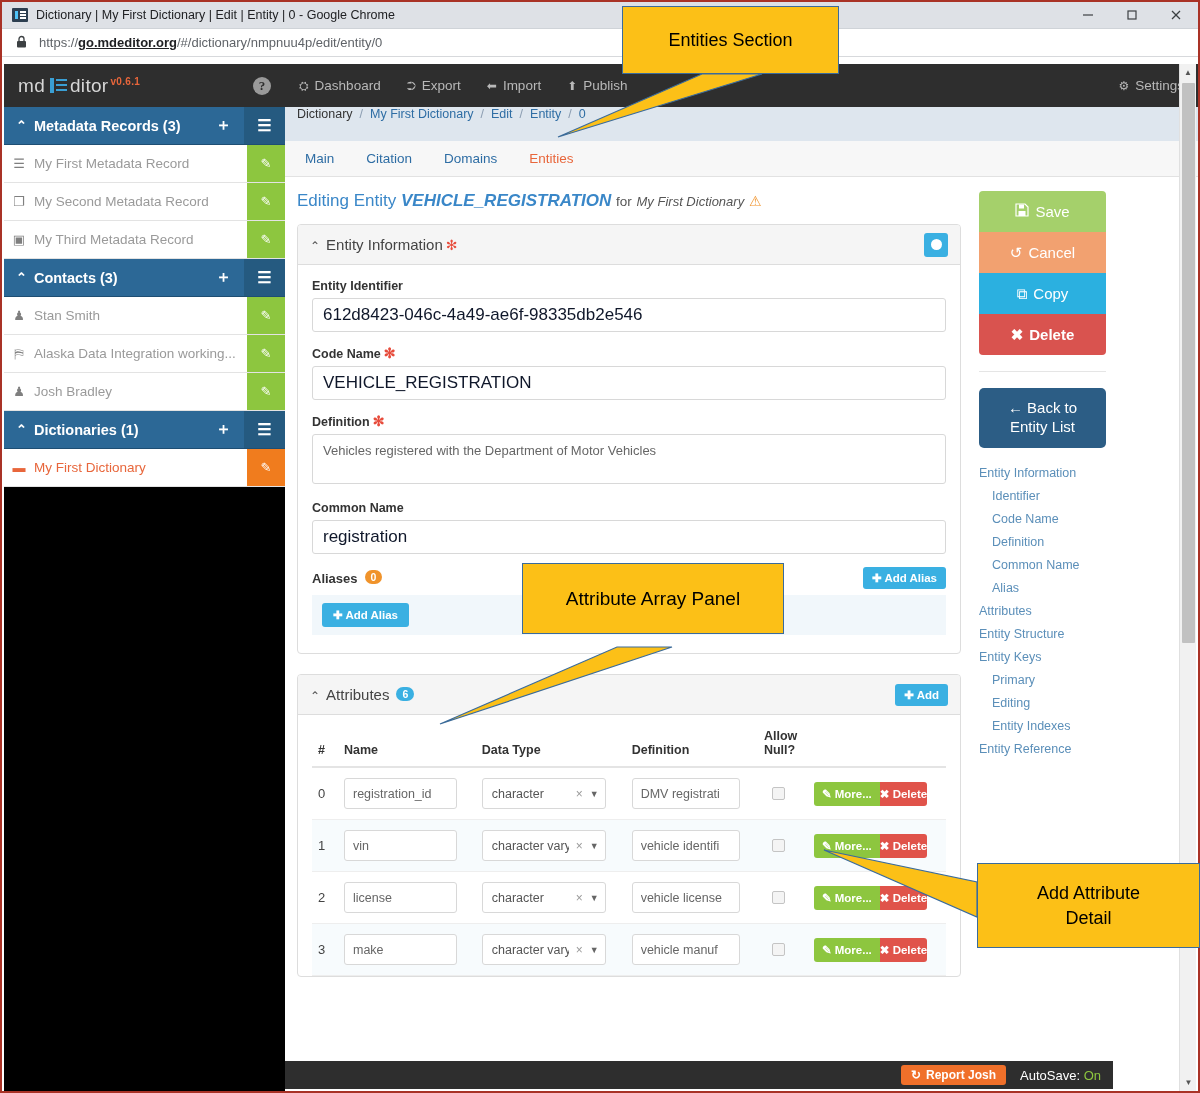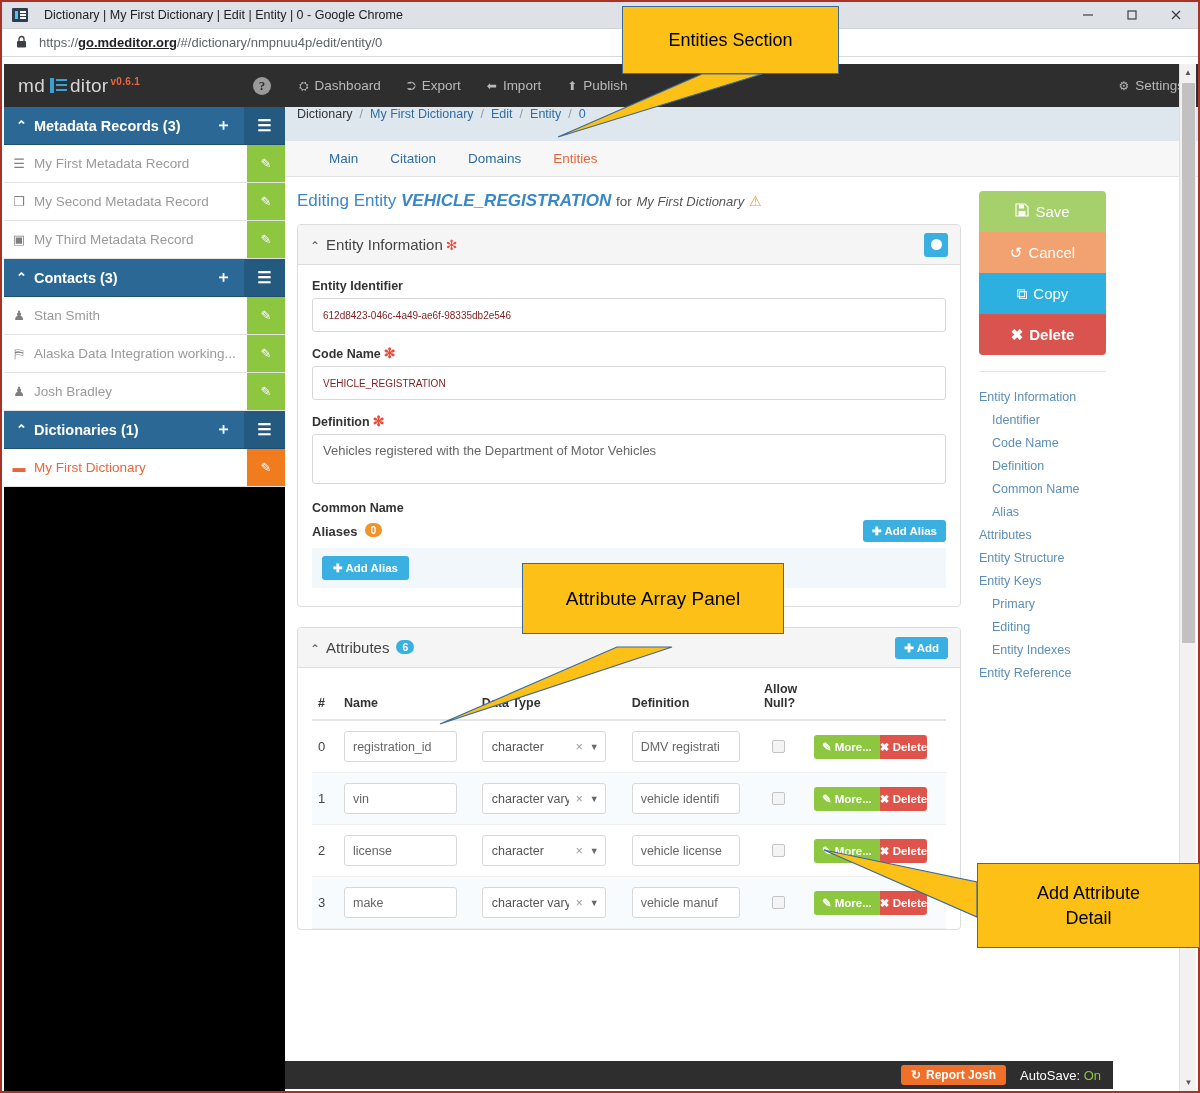--- a/index.html
+++ b/index.html
@@ -29,21 +29,21 @@
   }
   .tb-favicon::before {
     content:""; position:absolute; left:3px; top:3px;
     width:3px; height:8px; background:#4fc3f7;
   }
   .tb-favicon::after {
     content:""; position:absolute; left:8px; top:3px; width:6px; height:2px;
     background:#ffffff;
     box-shadow: 0 3px 0 #ffffff, 0 6px 0 #ffffff;
   }
-  .tb-title { font-size: 12.5px; color: #202124; white-space: nowrap; margin-left: 8px; }
+  .tb-title { font-size: 12.5px; color: #202124; white-space: nowrap; }
   .winbtns { margin-left: auto; display: flex; height: 27px; }
   .winbtn {
     width: 44px; height: 27px; display: flex;
     align-items: center; justify-content: center;
     font-size: 13px; color: #3c4043;
   }
   .winbtn svg { display: block; }
 
   .urlbar {
     height: 28px; background: #ffffff;
@@ -156,21 +156,21 @@
   .breadcrumb {
     height: 34px; background: #dee6ee;
     display: flex; align-items: flex-start; padding-left: 12px;
     font-size: 12.5px; color: #2e6da4; gap: 7px; flex: none;
   }
   .breadcrumb .sl { color: #8a9cb0; }
   .breadcrumb .b0 { color: #333333; }
 
   .tabbar {
     height: 36px; background: #f7f7f7; display: flex; align-items: center;
-    padding-left: 28px; border-bottom: 1px solid #e2e2e2; flex: none;
+    padding-left: 4px; border-bottom: 1px solid #e2e2e2; flex: none;
   }
   .tab {
     font-size: 13.5px; color: #2e6da4; padding: 0 16px; white-space: nowrap;
   }
   .tab.active { color: #e8663b; }
 
   .content {
     flex: 1; display: flex; padding: 14px 0 0 0; min-height: 0;
     position: relative; overflow: hidden;
   }
@@ -217,21 +217,21 @@
     padding: 4px 9px; border-radius: 3px; font-weight: bold; white-space: nowrap;
   }
 
   .panel-body { padding: 14px 14px 10px 14px; }
   .flabel {
     font-size: 12.5px; font-weight: bold; color: #333333; margin-bottom: 5px;
     display: block;
   }
   .finput {
     width: 100%; height: 32px; border: 1px solid #d8d8d8; border-radius: 3px;
-    padding: 16px 10px; font-size: 10px; color: #7f1d1d;
+    padding: 16px 10px; font-size: 17px; color: #0f172a;
     font-family: "Liberation Sans", sans-serif; background: #ffffff;
     margin-bottom: 13px;
   }
   .ftext {
     width: 100%; height: 50px; border: 1px solid #d8d8d8; border-radius: 3px;
     padding: 8px 10px; font-size: 13px; color: #666666; resize: none;
     font-family: "Liberation Sans", sans-serif; background: #ffffff;
     margin-bottom: 13px;
   }
   .aliashdr { display: flex; align-items: center; margin-bottom: 6px; }
@@ -533,20 +533,21 @@
               <label class="flabel">Entity Identifier</label>
               <input class="finput" value="612d8423-046c-4a49-ae6f-98335db2e546" style="">
 
               <label class="flabel"><span>Code Name</span><span class="req">✻</span></label>
               <input class="finput" value="VEHICLE_REGISTRATION" style="">
 
               <label class="flabel"><span>Definition</span><span class="req">✻</span></label>
               <textarea class="ftext" style="">Vehicles registered with the Department of Motor Vehicles</textarea>
 
               <label class="flabel">Common Name</label>
+              <input class="finput" value="registration" style="">
 
               <div class="aliashdr">
                 <span class="al"><span>Aliases</span><span class="badge-num badge-orange">0</span></span>
                 <span class="btn-add">✚ <span>Add Alias</span></span>
               </div>
               <div class="aliasbody">
                 <span class="btn-alias">✚ <span>Add Alias</span></span>
               </div>
             </div>
           </div>
@@ -680,20 +681,25 @@
             <div class="actbtn a-copy">
               <span>⧉</span>
               <span>Copy</span>
             </div>
             <div class="actbtn a-delete">
               <span>✖</span>
               <span>Delete</span>
             </div>
           </div>
           <div class="hr-light"></div>
+          <div class="backbtn">
+            <span>←</span>
+            <span>Back to</span><br>
+            <span>Entity List</span>
+          </div>
           <div class="navlist">
             <a href="#">Entity Information</a>
             <a href="#" class="sub">Identifier</a>
             <a href="#" class="sub">Code Name</a>
             <a href="#" class="sub">Definition</a>
             <a href="#" class="sub">Common Name</a>
             <a href="#" class="sub">Alias</a>
             <a href="#">Attributes</a>
             <a href="#">Entity Structure</a>
             <a href="#">Entity Keys</a>

